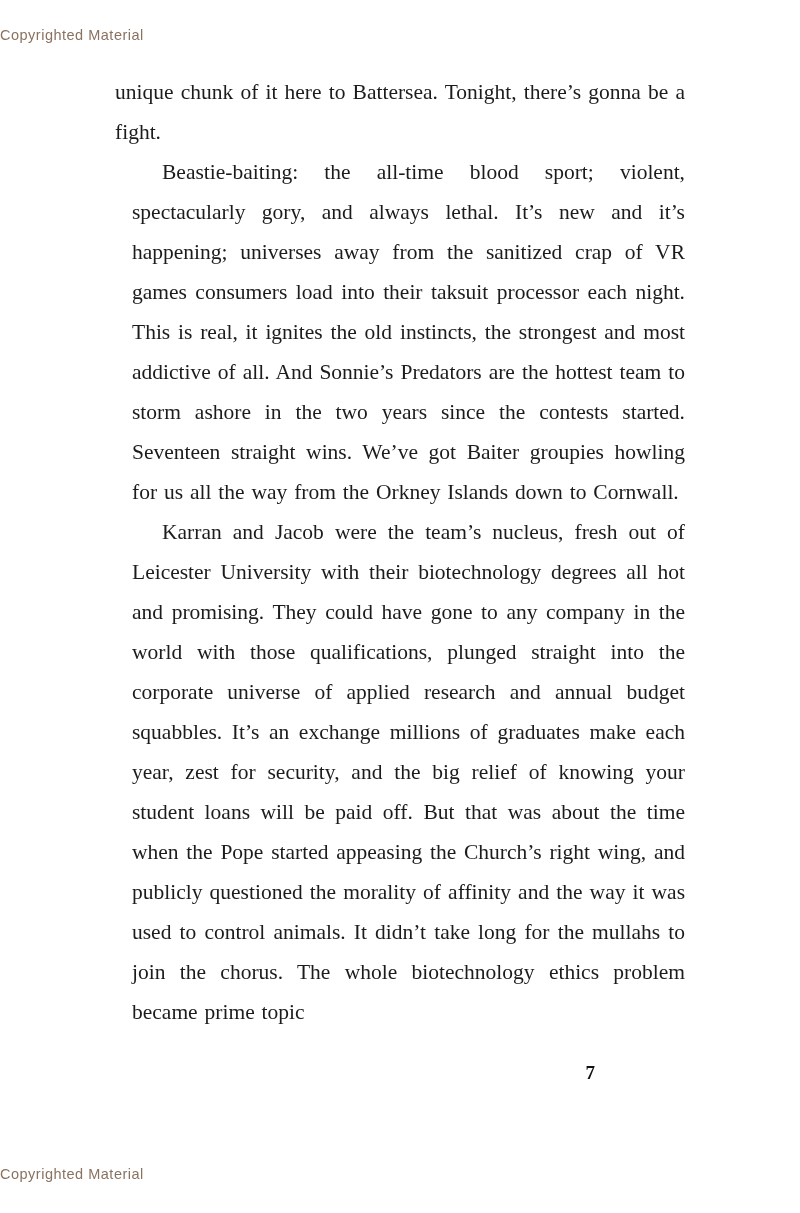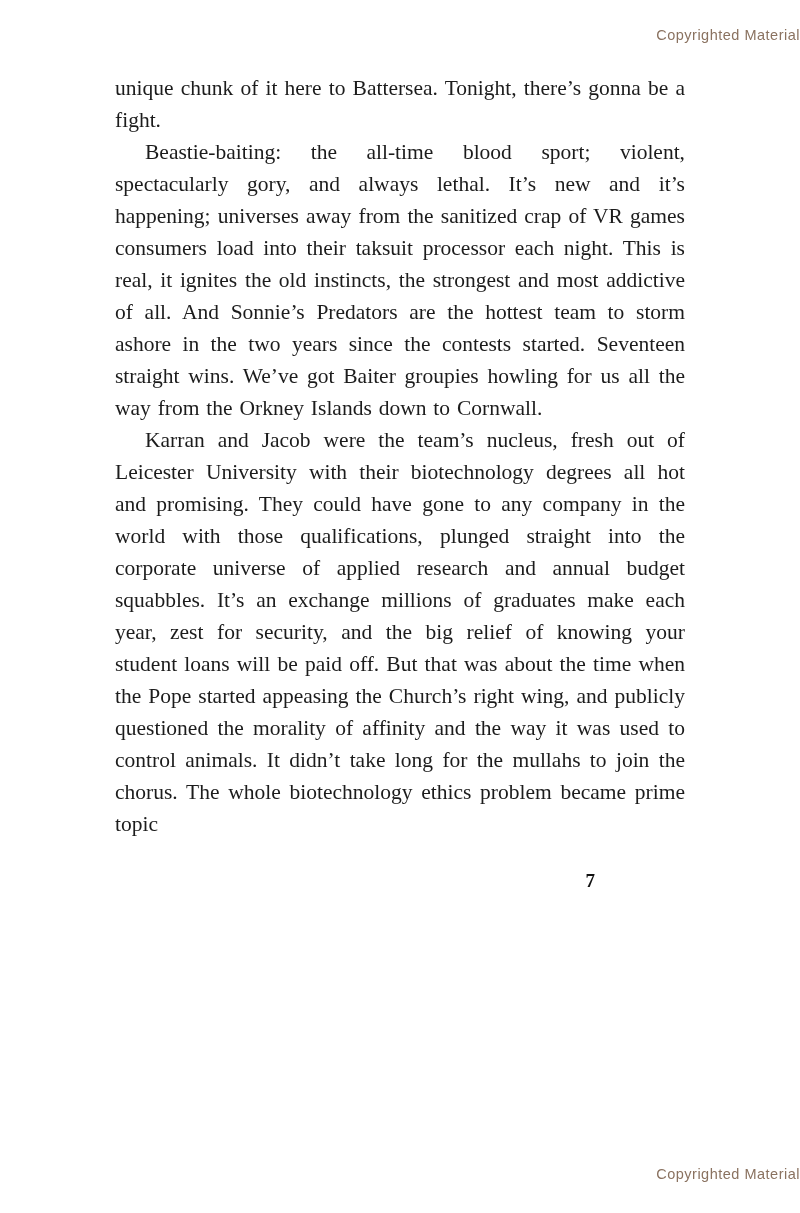--- a/index.html
+++ b/index.html
@@ -12,45 +12,46 @@
     background: #ffffff;
     position: relative;
     font-family: "Liberation Serif", serif;
     color: #1c1c1c;
     overflow: hidden;
   }
   .copyright-notice {
     position: absolute;
     left: 0;
     width: 100%;
-    text-align: right;
+    text-align: left;
     font-family: "Liberation Sans", sans-serif;
     font-size: 14.5px;
     letter-spacing: 0.5px;
     color: #8a7260;
   }
   .copyright-notice.top { top: 27px; }
   .copyright-notice.bottom { top: 1166px; }
 
   .text-block {
     position: absolute;
     left: 115px;
     top: 72px;
     width: 570px;
   }
   .para {
     margin: 0;
     font-size: 21.5px;
-    line-height: 32px;
+    line-height: 40px;
     text-align: justify;
     word-spacing: 1.5px;
     color: #1c1c1c;
   }
   .para.indent {
     text-indent: 30px;
+    margin-left: 17px;
   }
   .page-number {
     margin-top: 30px;
     text-align: right;
     padding-right: 90px;
     font-size: 19px;
     font-weight: bold;
     color: #111111;
   }
 </style>

